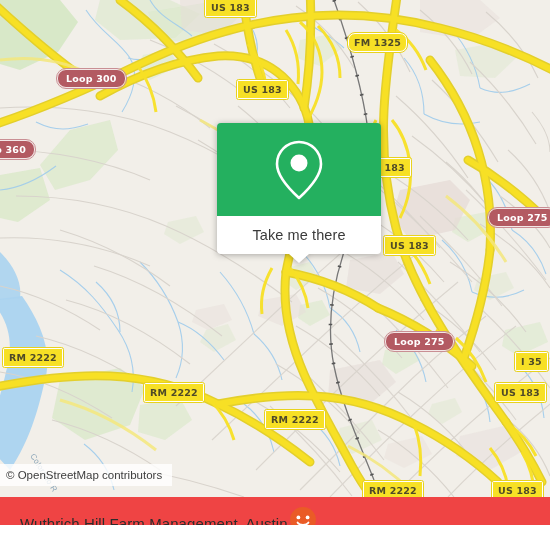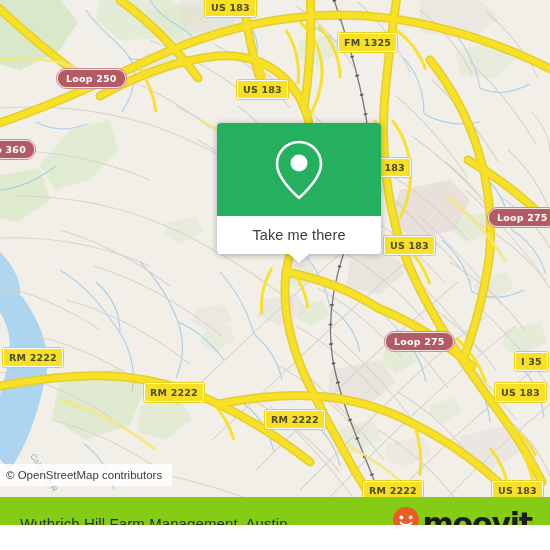--- a/index.html
+++ b/index.html
@@ -137,24 +137,23 @@
     text-align: right;
   }
 
   
   #footer {
     position: absolute;
     left: 0;
     top: 497px;
     width: 550px;
     height: 53px;
-    background: #84cc16;
+    background: #ef4444;
     display: flex;
     align-items: center;
-    justify-content: space-between;
     padding: 0 18px 0 20px;
     box-sizing: border-box;
     z-index: 50;
   }
   #footer-title {
     color: #2c2c2c;
     font-size: 15px;
     font-family: "Liberation Sans", sans-serif;
     letter-spacing: 0.1px;
   }
@@ -402,22 +401,22 @@
           <path d="M446,196 C470,214 490,236 506,262"></path>
           <path d="M60,400 C96,410 128,428 156,450"></path>
           <path d="M348,446 C372,458 394,474 412,492"></path>
         </g>
 
       </g>
     </svg>
 
     <div id="shields">
         <div class="shield yellow" style="left: 205px; top: -2px;">US 183</div>
-        <div class="shield yellow" style="left: 338px; top: 33px;">FM 1325</div>
-        <div class="shield maroon" style="left: 57px; top: 69px;">Loop 250</div>
+        <div class="shield yellow" style="left: 348px; top: 33px; border-radius: 7px;">FM 1325</div>
+        <div class="shield maroon" style="left: 57px; top: 69px;">Loop 300</div>
         <div class="shield yellow" style="left: 237px; top: 80px;">US 183</div>
         <div class="shield maroon" style="left: -14px; top: 140px;">p 360</div>
         <div class="shield yellow" style="left: 360px; top: 158px;">US 183</div>
         <div class="shield maroon" style="left: 488px; top: 208px;">Loop 275</div>
         <div class="shield yellow" style="left: 384px; top: 236px;">US 183</div>
         <div class="shield yellow" style="left: 515px; top: 304px; margin-top: 48px;">I 35</div>
         <div class="shield maroon" style="left: 385px; top: 332px;">Loop 275</div>
         <div class="shield yellow" style="left: 3px; top: 348px;">RM 2222</div>
         <div class="shield yellow" style="left: 144px; top: 383px;">RM 2222</div>
         <div class="shield yellow" style="left: 495px; top: 383px;">US 183</div>
@@ -449,17 +448,16 @@
 
   <div id="footer">
     <div id="footer-title">Wuthrich Hill Farm Management, Austin</div>
     <div id="brand">
       <svg width="30" height="36" viewBox="0 0 30 36">
         <path d="M15,1 C7.8,1 2,6.8 2,14 C2,22 11,30 15,35 C19,30 28,22 28,14 C28,6.8 22.2,1 15,1 Z" fill="#ea5b26"></path>
         <circle cx="10.4" cy="11.4" r="1.9" fill="#ffffff"></circle>
         <circle cx="19.6" cy="11.4" r="1.9" fill="#ffffff"></circle>
         <path d="M9.6,16.6 C11.2,19.6 18.8,19.6 20.4,16.6" fill="none" stroke="#ffffff" stroke-width="1.9" stroke-linecap="round"></path>
       </svg>
-      <span id="brand-word">moovit</span>
     </div>
   </div>
 
 </div>
 
 </body></html>

